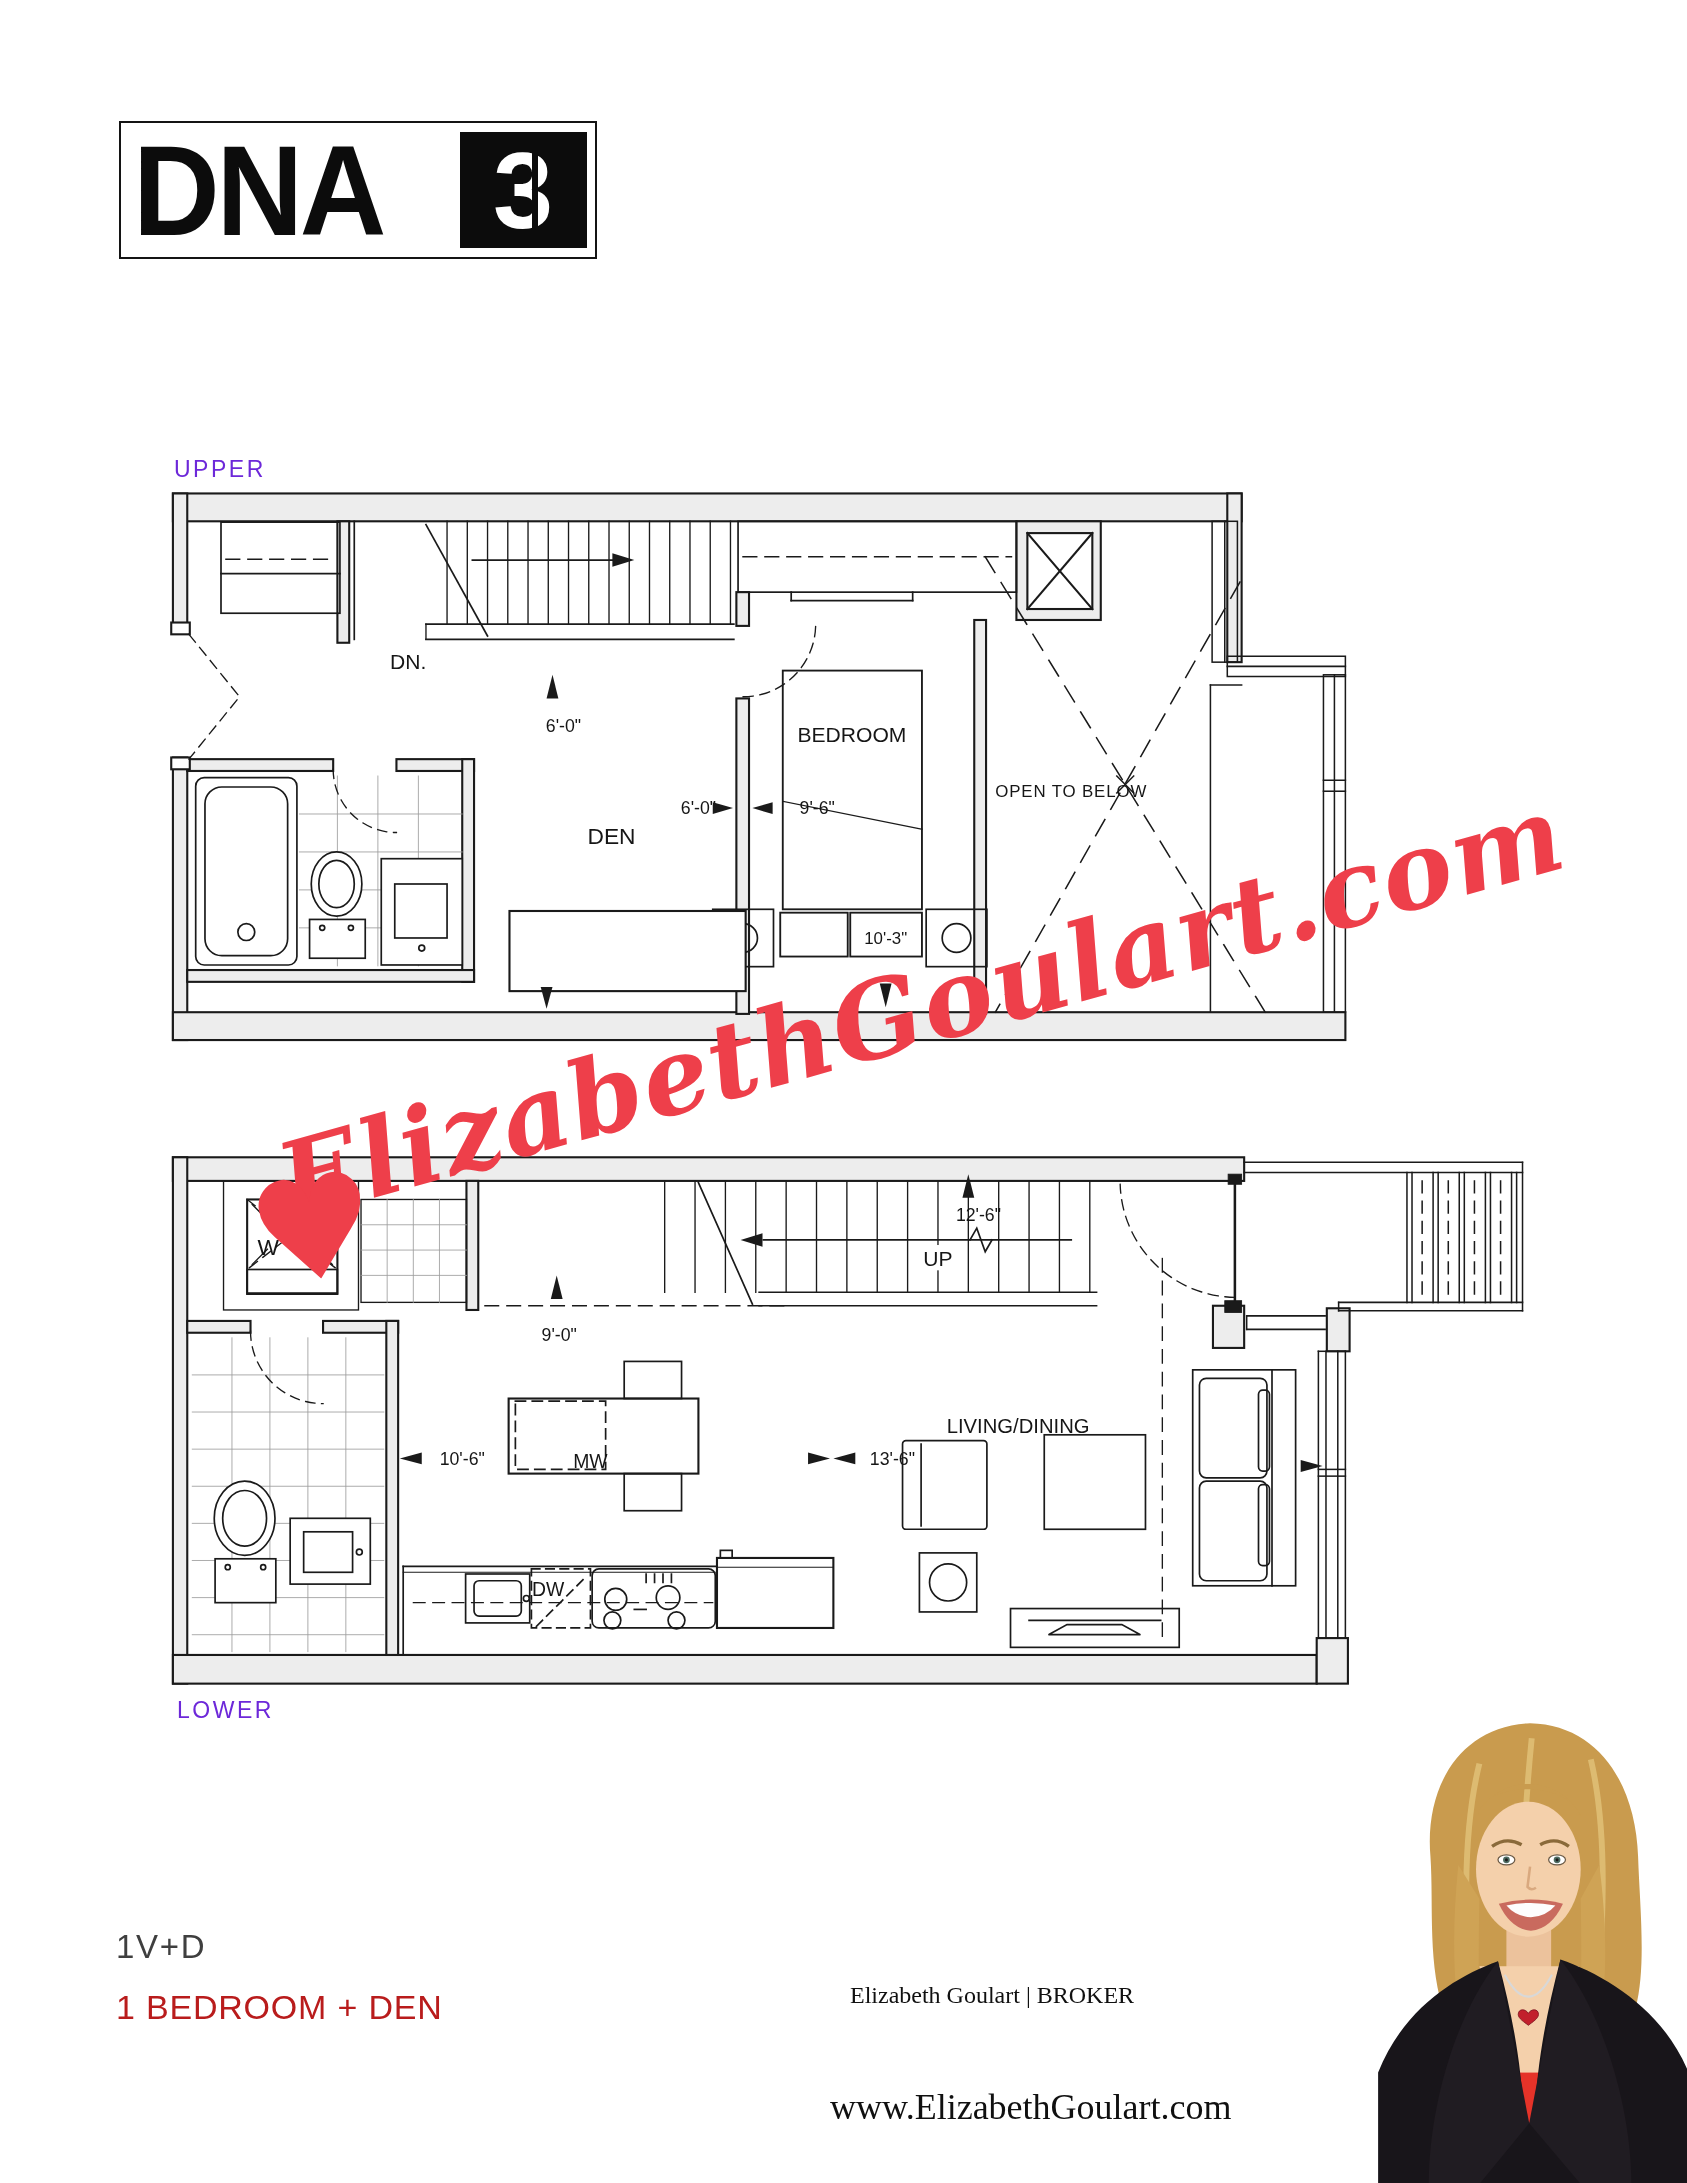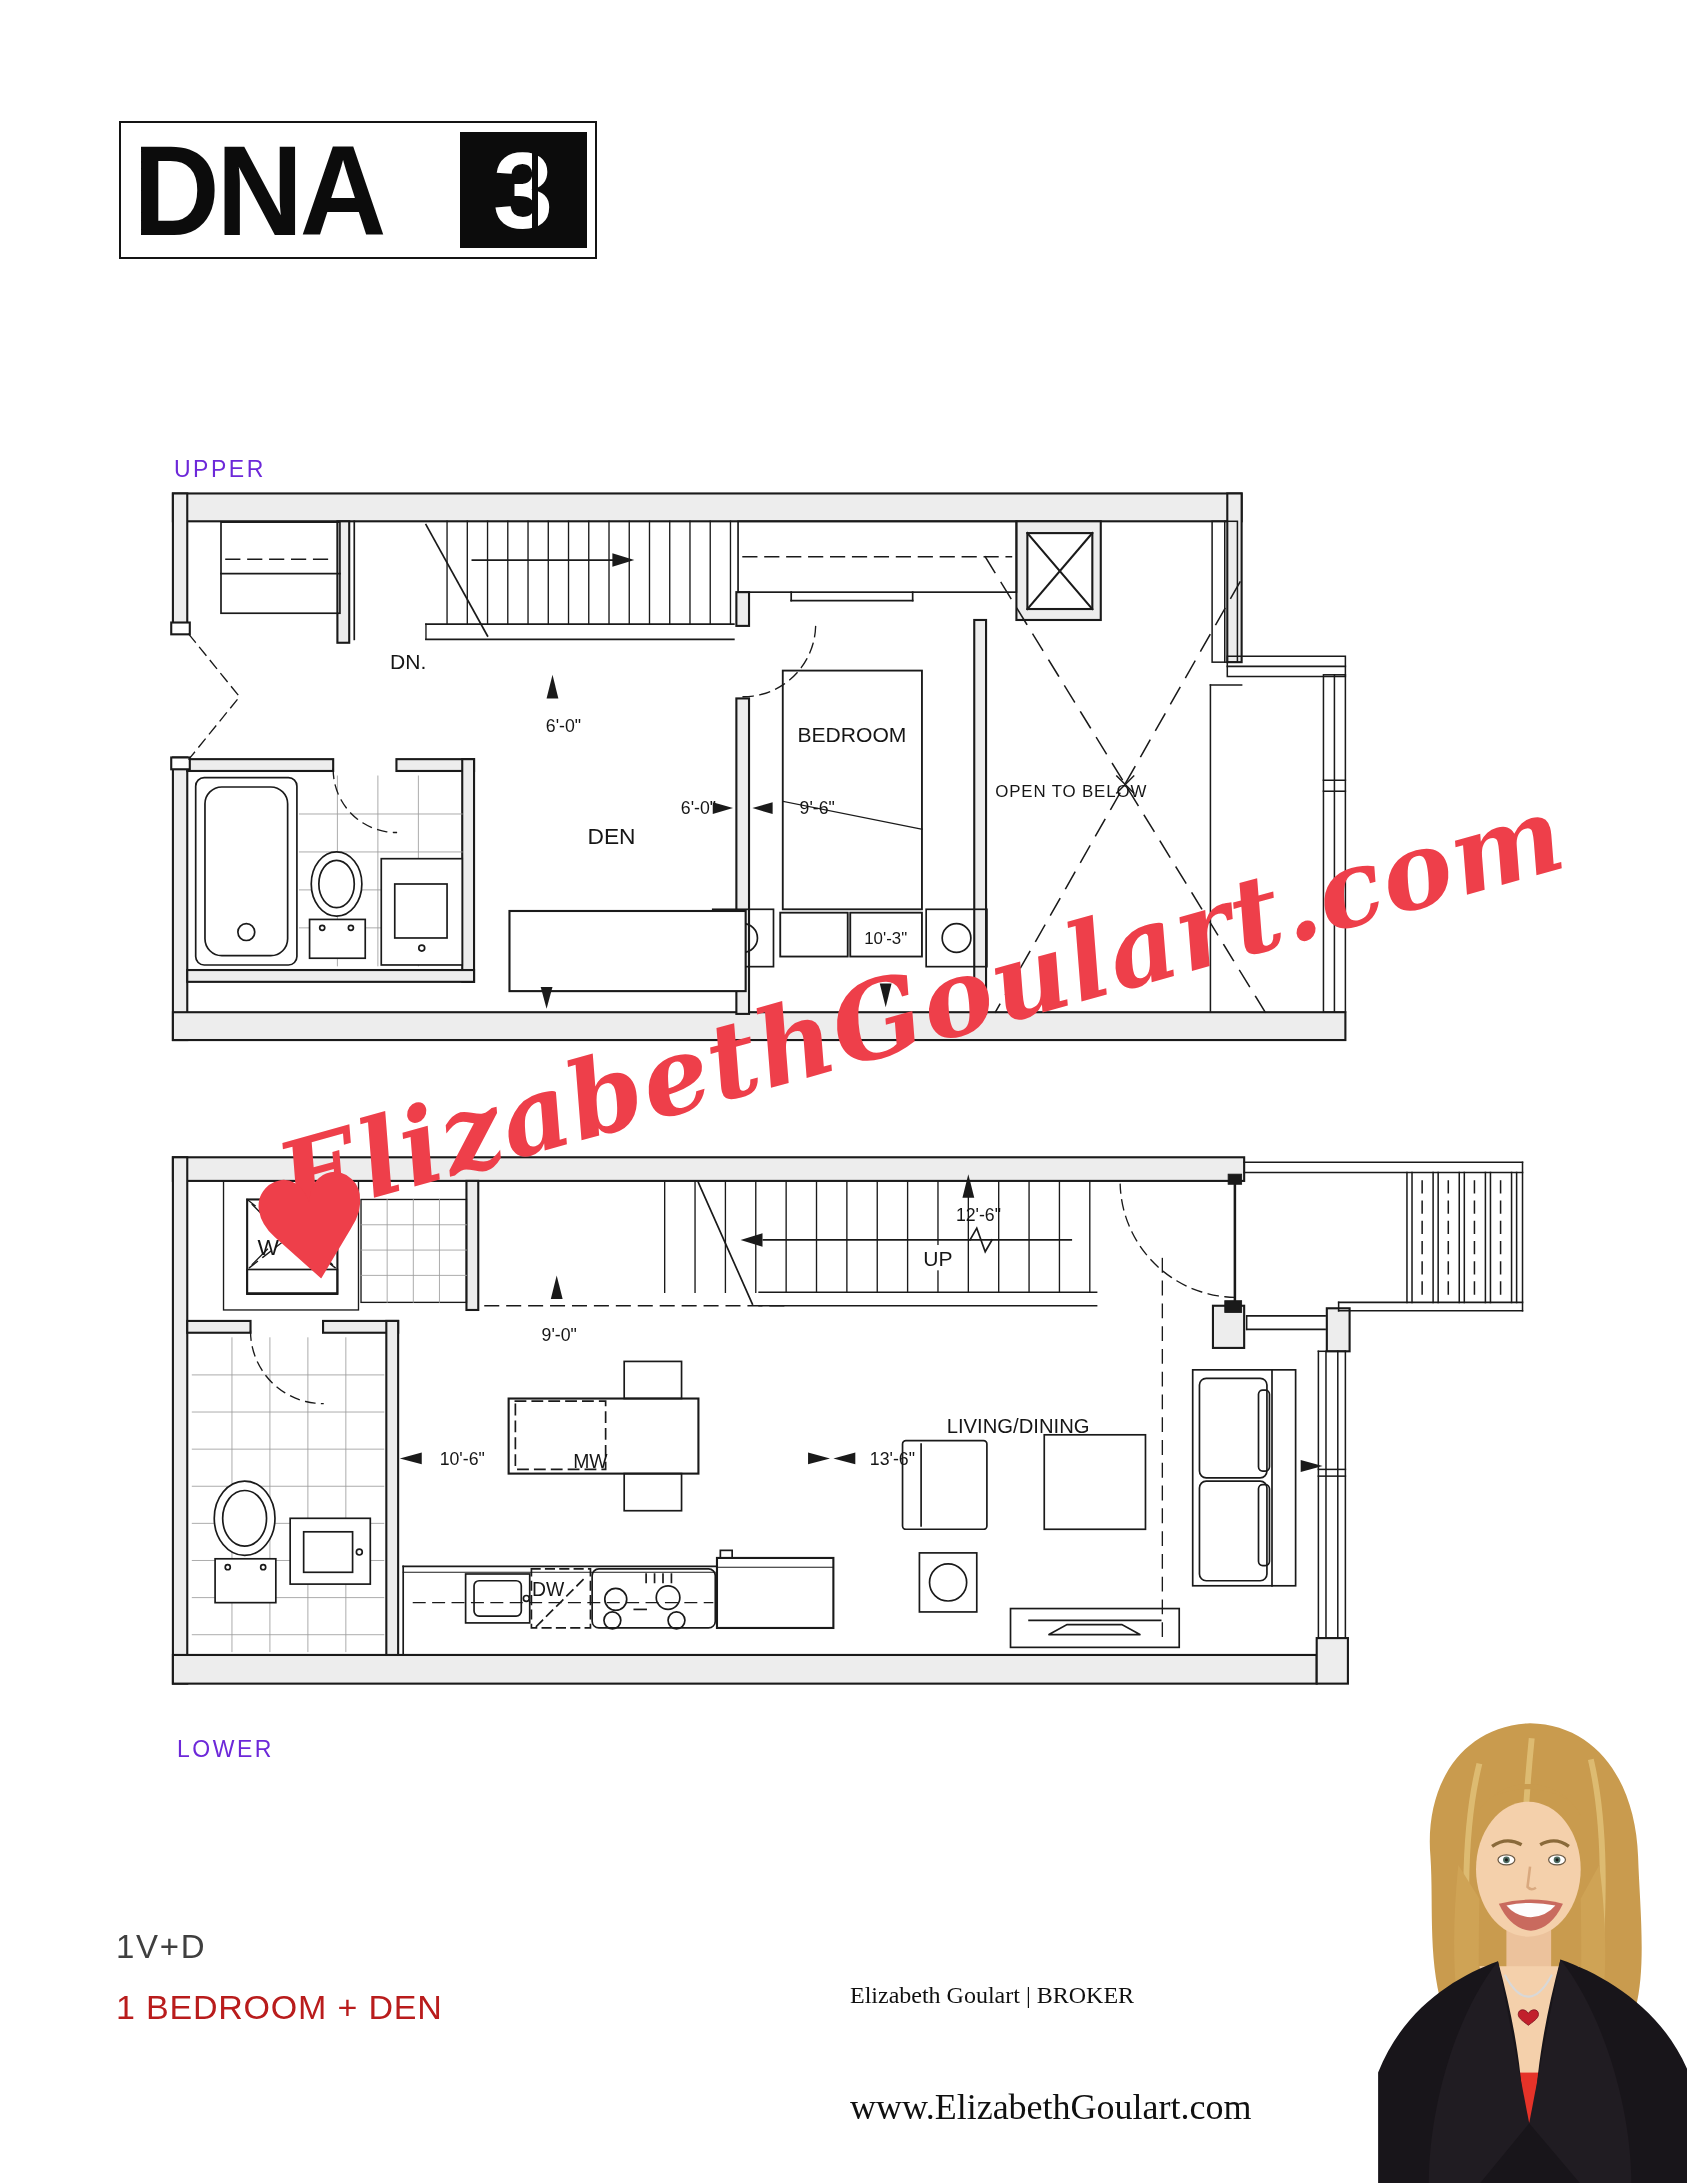--- a/index.html
+++ b/index.html
@@ -9,34 +9,34 @@
   
   .logo{position:absolute;left:119px;top:121px;width:478px;height:138px;border:2.5px solid #141414;background:#fff;
         display:flex;align-items:center;justify-content:space-between;padding:0 8.4px 0 11.8px;box-sizing:border-box;}
   .logo-dna{font-weight:900;font-size:125px;line-height:1;color:#0c0c0c;letter-spacing:-3.4px;transform:scale(0.96,1.02);transform-origin:left center;}
   .logo-3box{width:127px;height:116px;background:#0c0c0c;color:#fff;display:flex;align-items:center;justify-content:center;
              font-size:108px;font-weight:900;position:relative;flex:0 0 auto;}
   .logo-3box .slit{position:absolute;left:57%;top:0;width:5.9px;height:100%;background:#0c0c0c;}
 
   .plan-label{position:absolute;font-size:23px;color:#6d28d9;letter-spacing:2.5px;}
   #upper-label{left:174px;top:456px;}
-  #lower-label{left:177px;top:1697px;margin-top:39px;}
+  #lower-label{left:177px;top:1697px;}
 
   
   .watermark{position:absolute;left:297px;top:1124px;height:118px;line-height:118px;white-space:nowrap;
              font-family:"DejaVu Serif","Liberation Serif",serif;font-style:italic;font-weight:bold;
              font-size:106px;letter-spacing:1.7px;color:#ee3f4a;transform:rotate(-15.5deg);transform-origin:left bottom;z-index:30;}
   .heart{position:absolute;left:250px;top:1159px;font-size:142px;line-height:1;color:#ee3f4a;
          font-family:"DejaVu Sans",sans-serif;transform:rotate(-9deg);z-index:31;}
 
   
   .unit-code{position:absolute;left:116px;top:1928px;font-size:33px;color:#3f3f3f;letter-spacing:1.7px;}
   .unit-desc{position:absolute;left:116px;top:1988px;font-size:34px;color:#b91c1c;letter-spacing:0.8px;}
   .agent{position:absolute;left:850px;top:1982px;font-size:24px;font-family:"Liberation Serif",serif;color:#101010;}
-  .website{position:absolute;left:850px;top:2086px;font-size:36px;font-family:"Liberation Serif",serif;color:#101010;}
+  .website{position:absolute;left:830px;top:2086px;font-size:36px;font-family:"Liberation Serif",serif;color:#101010;}
 
   svg text{font-family:"Liberation Sans",sans-serif;fill:#161616;}
   .photo{position:absolute;left:1378px;top:1713px;width:310px;height:471px;z-index:5;}
 </style>
 </head>
 <body>
 
 <div class="logo">
   <div class="logo-dna">DNA</div>
   <div class="logo-3box">

